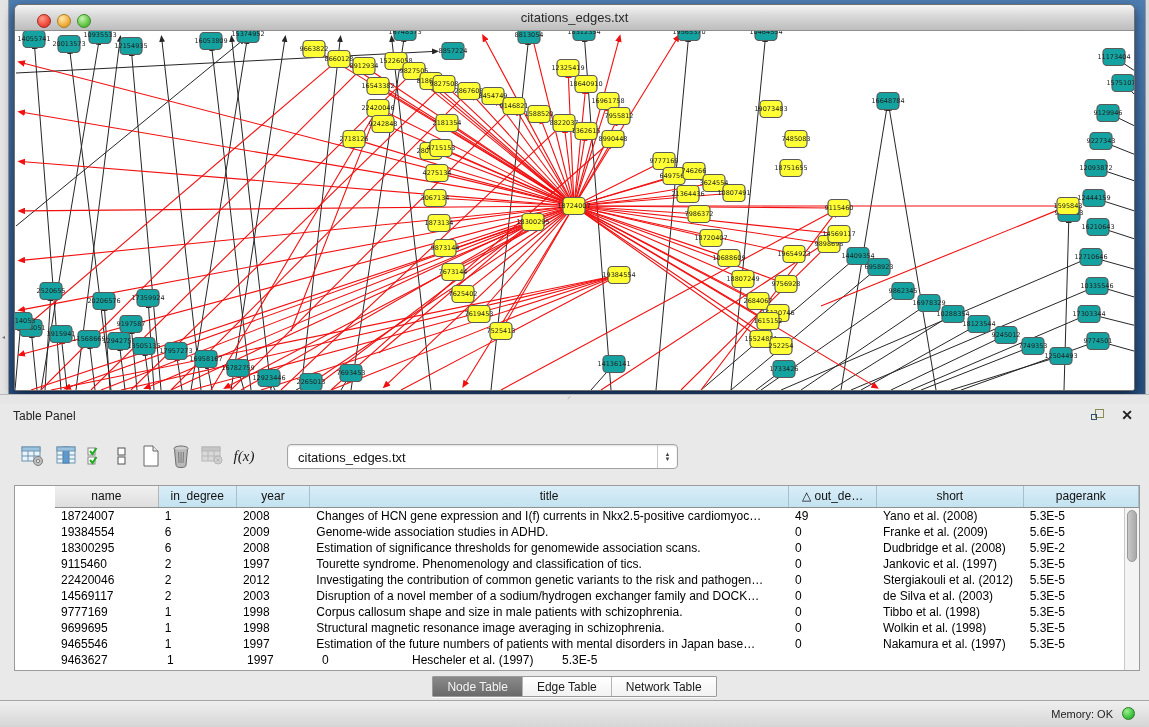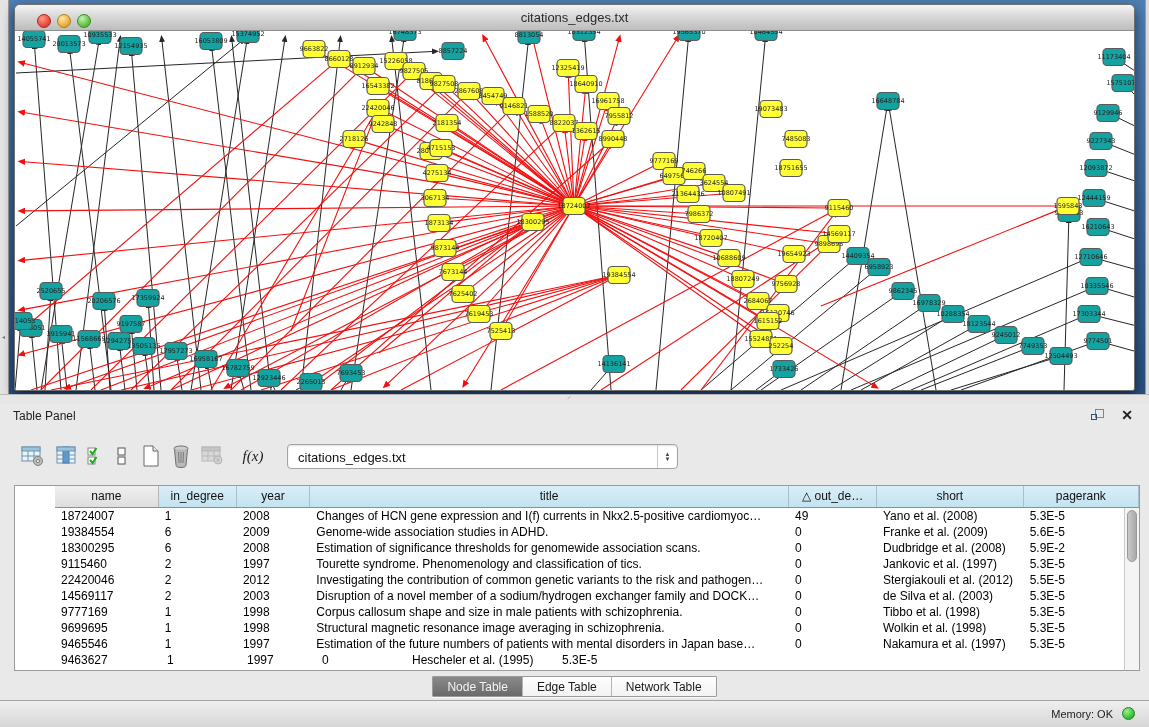--- a/index.html
+++ b/index.html
@@ -567,21 +567,21 @@
       <svg width="24" height="22" opacity="0.55">
           <rect x="1" y="2" width="18" height="14" fill="#cccccc" stroke="#909090"></rect>
           <rect x="1" y="2" width="18" height="4" fill="#a8a8a8" stroke="#909090"></rect>
           <line x1="7" y1="6" x2="7" y2="16" stroke="#909090"></line>
           <line x1="13" y1="6" x2="13" y2="16" stroke="#909090"></line>
           <line x1="1" y1="11" x2="19" y2="11" stroke="#909090"></line>
           <circle cx="17" cy="15" r="4" fill="#bfbfbf" stroke="#8a8a8a"></circle>
           <path d="M15.5 13.5 l3 3 m0 -3 l-3 3" stroke="#8a8a8a"></path>
         </svg>
     </div>
-    <div class="tool-btn" style="left:224px;width:30px">
+    <div class="tool-btn" style="left:215px;width:30px">
       <span class="fx">f(x)</span>
     </div>
     <div class="combo">
       <span class="combo-text">citations_edges.txt</span>
       <span class="combo-arrows">
           <span>▲</span>
           <span>▼</span>
         </span>
     </div>
   </div>
@@ -676,21 +676,21 @@
           <div class="td c3">Estimation of the future numbers of patients with mental disorders in Japan base…</div>
           <div class="td c4">0</div>
           <div class="td c5">Nakamura et al. (1997)</div>
           <div class="td c6">5.3E-5</div>
         </div>
         <div class="tr">
           <div class="td c0">9463627</div>
           <div class="td c1">1</div>
           <div class="td c2">1997</div>
           <div class="td c4">0</div>
-          <div class="td c5">Hescheler et al. (1995)</div>
+          <div class="td c5">Hescheler et al. (1997)</div>
           <div class="td c6">5.3E-5</div>
         </div>
       </div>
     <div class="vscroll">
       <div class="vthumb"></div>
     </div>
   </div>
 
   <div class="tabs">
     <div class="seg" id="seg">

